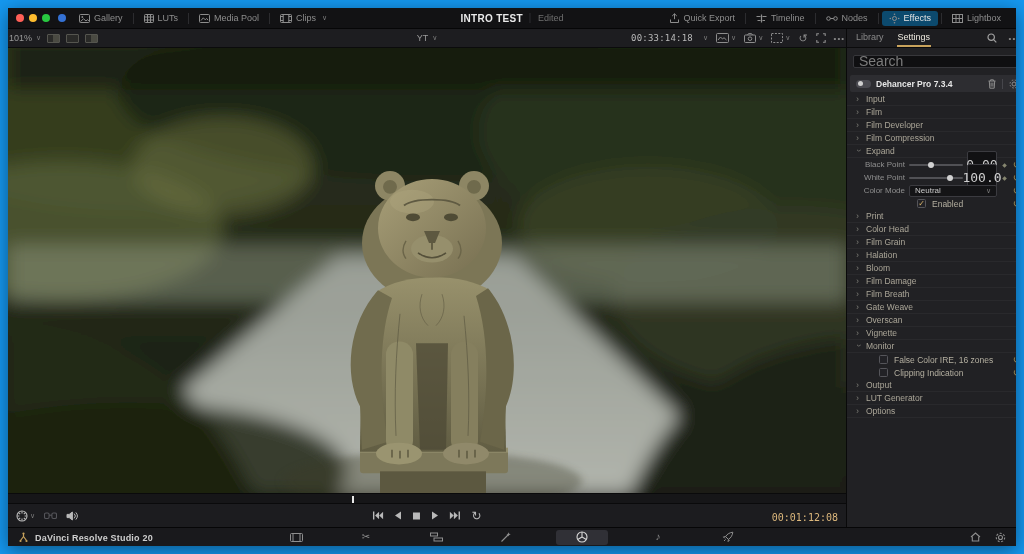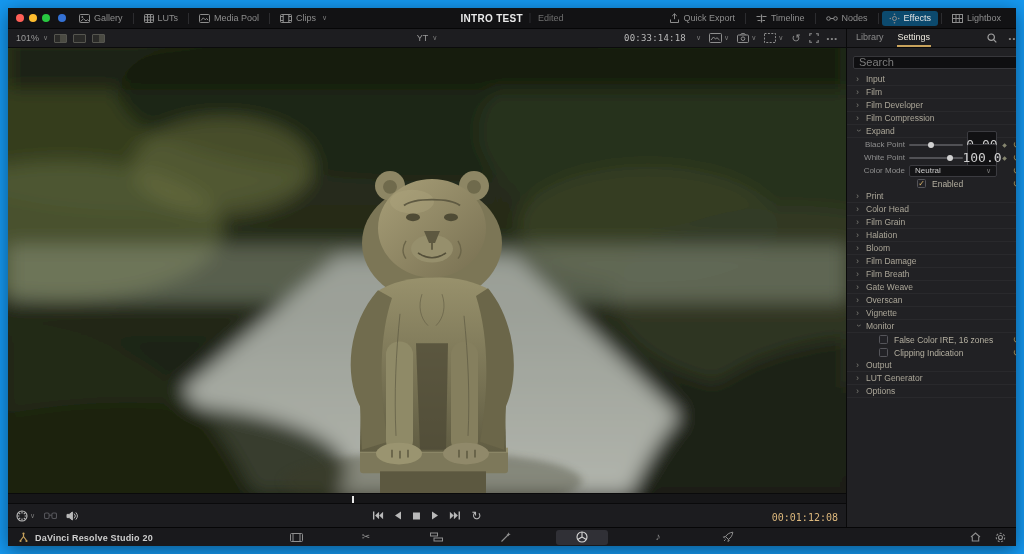--- a/index.html
+++ b/index.html
@@ -24,21 +24,21 @@
   .tb-right { margin-left:auto; display:flex; align-items:center; }
   .dd { font-size:7px; color:#7a7a7a; margin-left:2px; }
   .icon { color:#8d8d8d; display:inline-flex; align-items:center; }
 
   
   .content { flex:1; display:flex; min-height:0; }
   .main-col { width:838px; flex:0 0 838px; display:flex; flex-direction:column; min-height:0; }
   .right-col { flex:1; background:#212124; border-left:1px solid #09090a; display:flex; flex-direction:column; position:relative; }
 
   
-  .vtoolbar { height:19px; flex:0 0 19px; background:#1d1d20; border-bottom:1px solid #0b0b0c; display:flex; align-items:center; padding:0 8px; font-size:9px; color:#9a9a9a; position:relative;gap:14px; }
+  .vtoolbar { height:19px; flex:0 0 19px; background:#1d1d20; border-bottom:1px solid #0b0b0c; display:flex; align-items:center; padding:0 1px; font-size:9px; color:#9a9a9a; position:relative;gap:14px; }
   .vt-left { display:flex; align-items:center; gap:6px; }
   .zoom-chip { display:flex; align-items:center; gap:2px; }
   .mini-box { width:13px; height:9px; border:1px solid #55554f; background:#2a2a28; border-radius:1px; display:inline-block; }
   .mini-box.b2 { background:linear-gradient(90deg,#2a2a28 50%,#4a4a42 50%); }
   .vt-center { position:absolute; left:50%; transform:translateX(-50%); display:flex; align-items:center; gap:2px; }
   .vt-right { margin-left:auto; display:flex; align-items:center; gap:8px; }
   .tc { font-family:"DejaVu Sans Mono", monospace; font-size:9px; color:#b9b9b9; letter-spacing:.2px;margin-left:20px;}
 
   
   .viewer { flex:1; position:relative; background:#0c0d09; overflow:hidden; }
@@ -57,21 +57,21 @@
   .tr-right { margin-left:auto; }
   .tc-gold { font-family:"DejaVu Sans Mono", monospace; font-size:10px; color:#ddb87c; }
 
   
   .panel-tabs { height:19px; flex:0 0 19px; display:flex; align-items:center; background:#1d1d20; border-bottom:1px solid #0b0b0c; padding:0 8px; gap:12px; }
   .ptab { font-size:9px; color:#8a8a8a; height:100%; display:flex; align-items:center; border-bottom:2px solid transparent; padding:0 1px; cursor:default;}
   .ptab.active { color:#eeeadf; border-bottom-color:#c9a35c; font-weight:normal; }
   .panel-tabs .spacer { flex:1; }
   .more-glyph { font-size:8px; color:#8a8a8a; letter-spacing:1px; }
   .searchwrap { padding:4px 6px 3px; }
-  .search-input { width:100%; height:13px; background:#0f0f11; border:1px solid #37373b; border-radius:2px; color:#c5c5c5; font-size:11px; padding:0 5px; font-family:"Liberation Sans",sans-serif; }
+  .search-input { width:100%; height:13px; background:#0f0f11; border:1px solid #37373b; border-radius:2px; color:#c5c5c5; font-size:14px; padding:0 5px; font-family:"Liberation Sans",sans-serif; }
   .search-input::placeholder { color:#7c7c7c; }
   .panel-scroll { flex:1; overflow:hidden; padding-bottom:4px; position:relative; }
   .plugin-header { height:17px; margin:2px 3px 1px; background:#2d2d31; border-radius:2px; display:flex; align-items:center; padding:0 6px; gap:5px; }
   .switch { width:15px; height:8px; border-radius:4px; background:#4a4a50; position:relative; flex:0 0 auto;}
   .switch::after { content:""; position:absolute; left:1.5px; top:1.5px; width:5px; height:5px; border-radius:50%; background:#cfcfcf; }
   .plugin-name { font-size:8.5px; font-weight:bold; color:#e6e6e6; flex:1; white-space:nowrap; }
   .ph-icons { display:flex; align-items:center; gap:6px; color:#8f8f8f; }
   .ph-sep { width:1px; height:10px; background:#46464b; }
   .section-row { height:13px; display:flex; align-items:center; gap:5px; padding:0 9px; font-size:8.5px; color:#aba698; border-bottom:1px solid #29292c; cursor:default;}
   .chev { font-size:9px; color:#7d7d76; width:5px; display:inline-block; line-height:1; }
@@ -445,20 +445,38 @@
           </span>
         <span class="more-glyph">•••</span>
       </div>
 
       <div class="searchwrap">
         <input class="search-input" type="text" placeholder="Search" style="">
       </div>
 
       <div class="panel-scroll">
 
+        <div class="plugin-header">
+          <span class="switch"></span>
+          <span class="plugin-name">Dehancer Pro 7.3.4</span>
+          <span class="ph-icons">
+            <span class="icon">
+                <svg width="8" height="10" viewBox="0 0 8 10" fill="none" stroke="currentColor" stroke-width="1">
+                  <path d="M0.5 2h7M2.6 2V0.8h2.8V2M1.3 2l0.5 7.2h4.4L6.7 2M3.1 3.6v4M4.9 3.6v4"></path>
+                </svg>
+              </span>
+            <span class="ph-sep"></span>
+            <span class="icon">
+                <svg width="10" height="10" viewBox="0 0 10 10" fill="none" stroke="currentColor" stroke-width="1">
+                  <circle cx="5" cy="5" r="2"></circle>
+                  <circle cx="5" cy="5" r="4" stroke-dasharray="1.6 1.6"></circle>
+                </svg>
+              </span>
+          </span>
+        </div>
 
         <div>
 
             <div class="section-row">
               <span class="chev">›</span>
               <span>Input</span>
             </div>
 
             <div class="section-row">
               <span class="chev">›</span>

